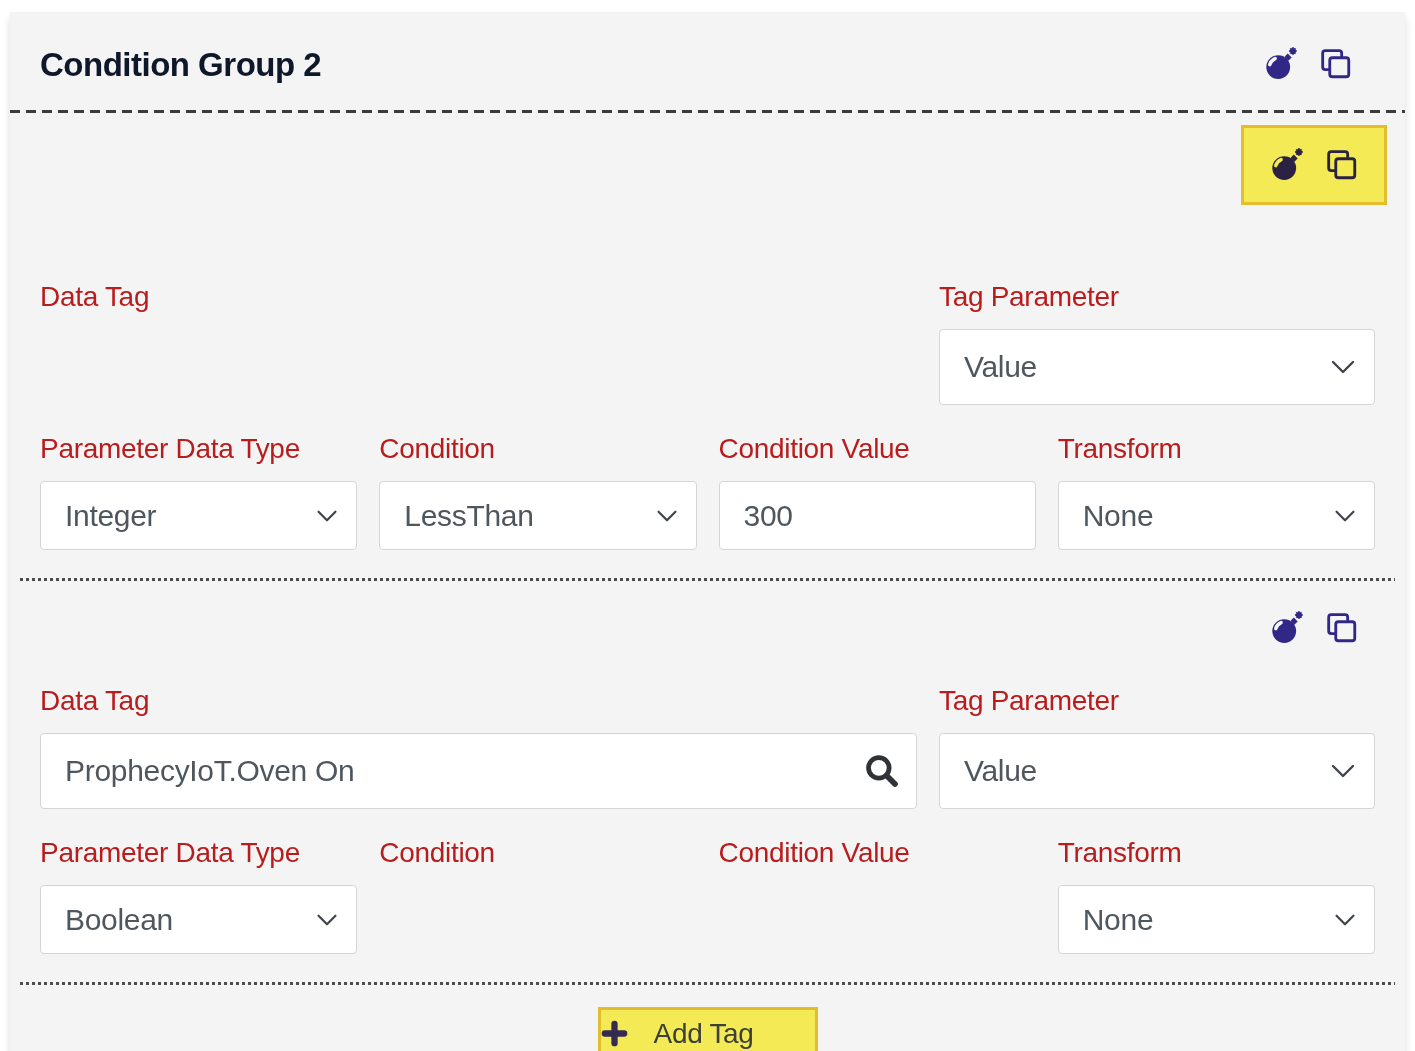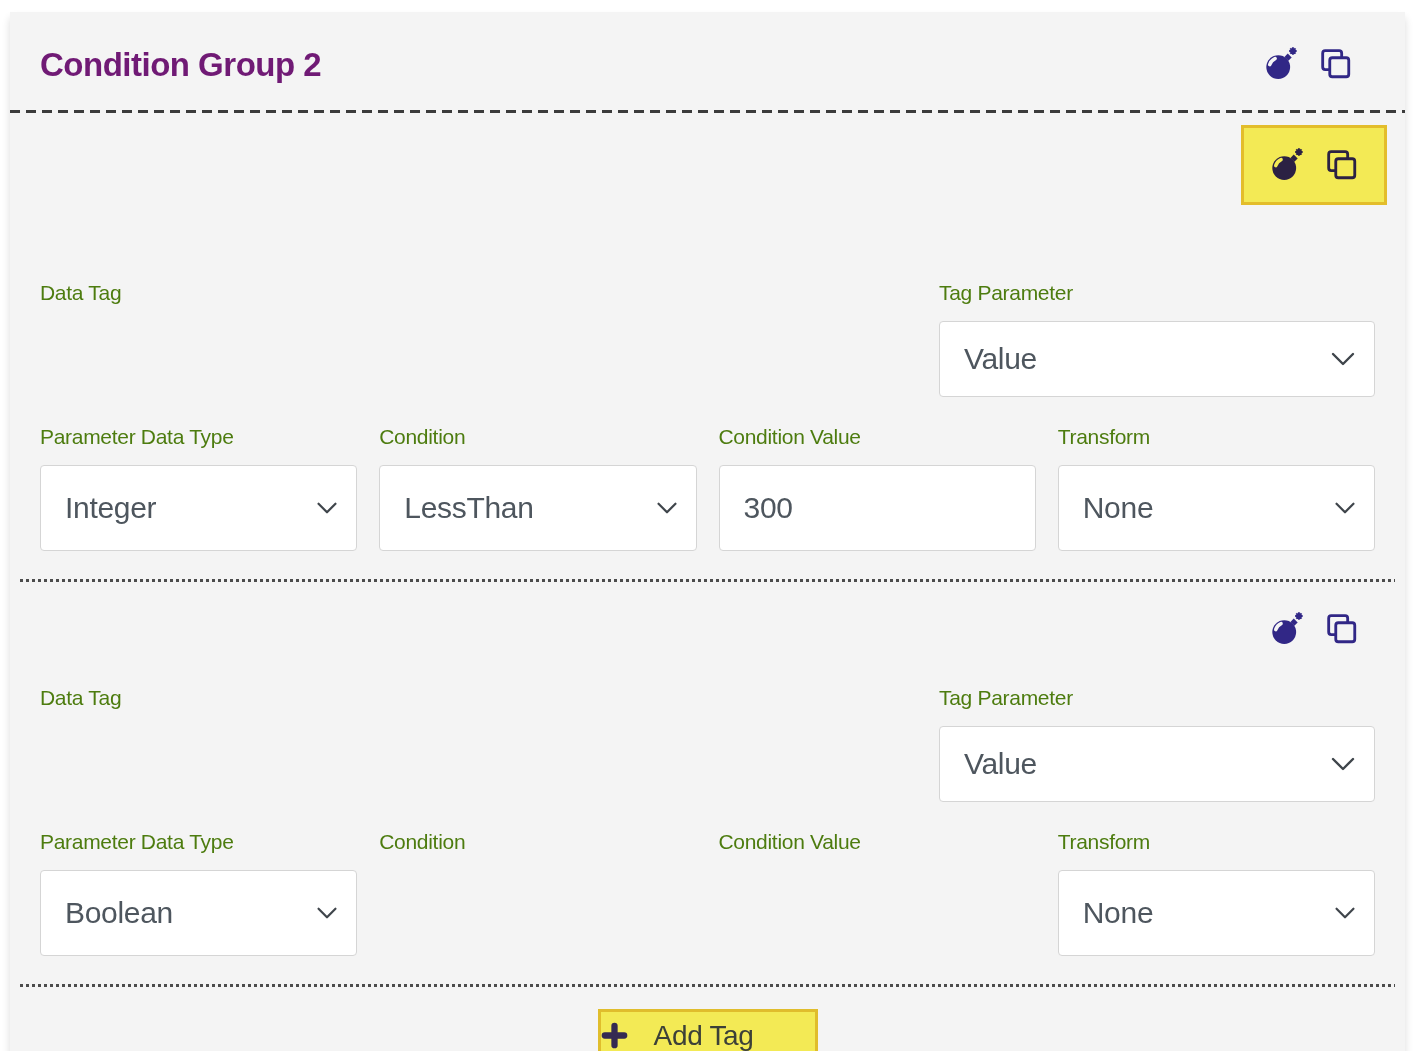--- a/index.html
+++ b/index.html
@@ -15,21 +15,21 @@
   
   .card-header {
     display: flex;
     justify-content: space-between;
     align-items: flex-start;
     padding: 34px 52px 26px 30px;
   }
   .card-title {
     font-size: 33px;
     font-weight: bold;
-    color: #701a75;
+    color: #0f172a;
     letter-spacing: -0.5px;
     text-align: center;
   }
   .icon-pair { display: flex; align-items: center; gap: 20px; }
   .icon-btn { cursor: pointer; display: inline-flex; color: #312786; }
 
   .divider-dashed {
     height: 3px;
     background-image: repeating-linear-gradient(to right, #3b3b3b 0 10px, transparent 10px 16px);
   }
@@ -70,37 +70,37 @@
     gap: 22px;
   }
   .tag-block.second .form-row-top { margin-top: 34px; }
   .form-row-bottom {
     margin-top: 28px;
     display: grid;
     grid-template-columns: repeat(4, 1fr);
     gap: 22px;
   }
   .field-label {
-    font-size: 21px;
-    color: #4d7c0f;
+    font-size: 28px;
+    color: #b91c1c;
     margin-bottom: 16px;
     letter-spacing: -0.3px;
   }
   .text-input, .select {
     width: 100%;
     background: #ffffff;
     border: 1px solid #d5d5d5;
     border-radius: 4px;
     font-size: 30px;
     color: #4e565e;
     font-family: "Liberation Sans", sans-serif;
     letter-spacing: -0.3px;
   }
   .tall { height: 76px; }
-  .short { height: 86px; }
+  .short { height: 69px; }
   .text-input { padding: 0 60px 0 24px; outline: none; }
   .text-input.plain-pad { padding-right: 24px; }
   .input-wrap { position: relative; }
   .search-btn {
     position: absolute;
     right: 16px;
     top: 50%;
     transform: translateY(-50%);
     color: #2f3337;
     cursor: pointer;
@@ -267,20 +267,29 @@
             <rect x="2.6" y="2.6" width="13.4" height="13.4" rx="1.8" fill="none" stroke="currentColor" stroke-width="2"></rect>
             <rect class="copy-front" x="7.6" y="7.6" width="13.4" height="13.4" rx="1.8" stroke="currentColor" stroke-width="2"></rect>
           </svg>
         </span>
       </div>
     </div>
 
     <div class="form-row-top">
       <div>
         <div class="field-label">Data Tag</div>
+        <div class="input-wrap">
+          <input class="text-input tall" type="text" value="ProphecyIoT.Oven On" style="">
+          <span class="search-btn">
+            <svg width="38" height="38" viewBox="0 0 24 24">
+              <circle cx="10" cy="10" r="6.5" fill="none" stroke="currentColor" stroke-width="3"></circle>
+              <line x1="15" y1="15" x2="20.2" y2="20.2" stroke="currentColor" stroke-width="3.6" stroke-linecap="round"></line>
+            </svg>
+          </span>
+        </div>
       </div>
       <div>
         <div class="field-label">Tag Parameter</div>
         <div class="select tall">
           <span>Value</span>
           <span class="chevron">
             <svg width="26" height="16" viewBox="0 0 26 16">
                 <path d="M3 3 L13 13 L23 3" fill="none" stroke="currentColor" stroke-width="2.4" stroke-linecap="round" stroke-linejoin="round"></path>
               </svg>
           </span>

